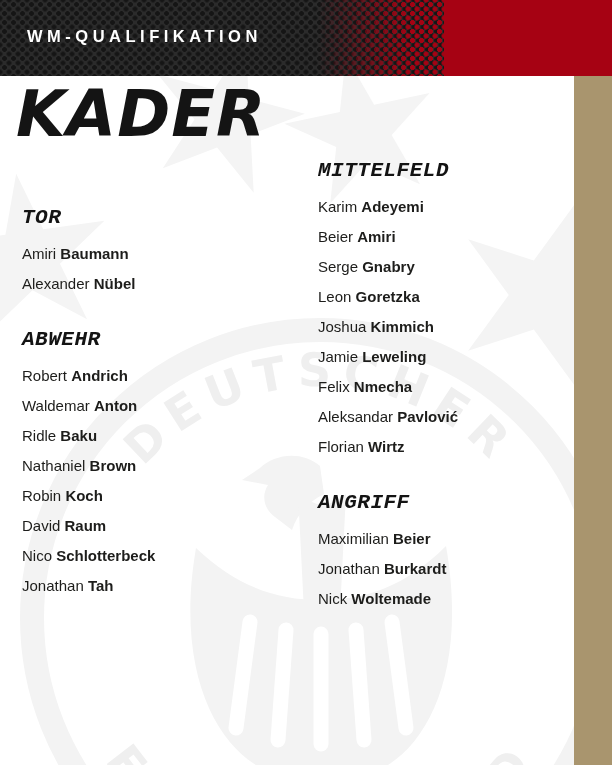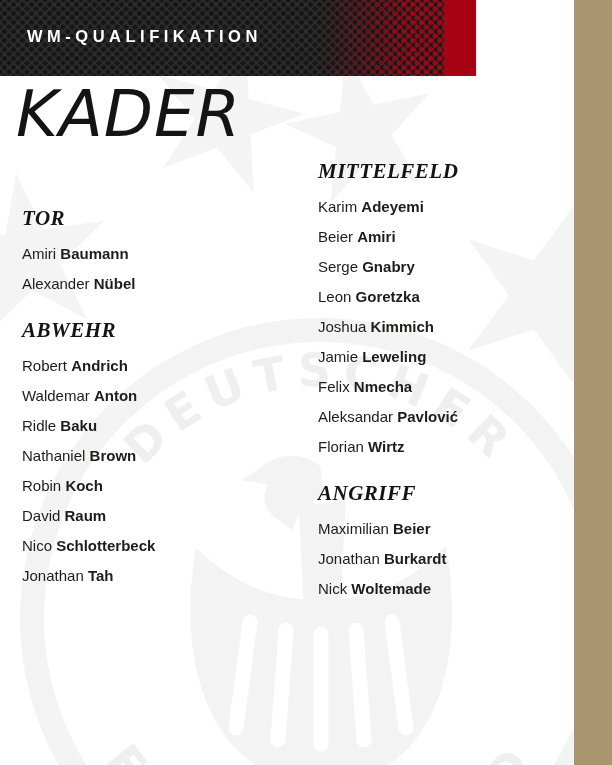--- a/index.html
+++ b/index.html
@@ -3,21 +3,21 @@
 <meta charset="utf-8">
 <style>
   html,body{margin:0;padding:0;background:#888;}
   .stage{
     position:relative;width:612px;height:765px;background:#ffffff;
     overflow:hidden;font-family:"Liberation Sans",sans-serif;
   }
   
   .gold-strip{position:absolute;right:0;top:0;width:38px;height:765px;background:#a9956e;}
   
-  .banner{position:absolute;left:0;top:0;width:476px;height:76px;background:#2b2b2b;overflow:hidden;}
+  .banner{position:absolute;left:0;top:0;width:612px;height:76px;background:#2b2b2b;overflow:hidden;}
   .banner .dots-dark{
     position:absolute;inset:0;
     background-image:
       radial-gradient(circle,#151515 2.1px,transparent 2.6px),
       radial-gradient(circle,#151515 2.1px,transparent 2.6px);
     background-size:9px 9px;background-position:0 0,4.5px 4.5px;
   }
   .banner .dots-red{
     position:absolute;left:318px;top:0;bottom:0;width:134px;
     background-image:
@@ -29,35 +29,35 @@
   }
   .banner .red-solid{position:absolute;left:444px;right:0;top:0;bottom:0;background:#a60213;}
   .banner-label{
     position:absolute;left:27px;top:28px;color:#ffffff;
     font-size:16.5px;font-weight:bold;letter-spacing:4.5px;line-height:1;
   }
   
   .kader{
     position:absolute;left:16px;top:82px;z-index:2;
     font-family:"DejaVu Sans",sans-serif;
-    font-size:64px;line-height:1;font-weight:400;font-style:italic;
+    font-size:64px;line-height:1;font-weight:700;font-style:italic;
     letter-spacing:1px;color:#141414;
   }
   
   .watermark{position:absolute;left:0;top:0;z-index:0;}
   
   .col{position:absolute;z-index:2;color:#1d1d1b;}
   .col-left{left:22px;top:205px;width:285px;}
   .col-right{left:318px;top:158px;width:252px;}
   .section-title{
-    font-family:Liberation Serif, serif;
+    font-family:Liberation Mono, monospace;
     font-size:21px;font-weight:800;font-style:italic;
     letter-spacing:0.5px;line-height:26px;margin-bottom:8px;color:#141414;
   }
-  .section + .section .section-title{margin-top:18px;}
+  .section + .section .section-title{margin-top:28px;}
   .player{font-size:15px;line-height:30px;white-space:nowrap;}
   .player .fn{font-weight:400;}
   .player .ln{font-weight:700;}
 </style>
 </head>
 <body>
 
 <div class="stage">
 
   <svg class="watermark" width="612" height="765" viewBox="0 0 612 765" aria-hidden="true">

